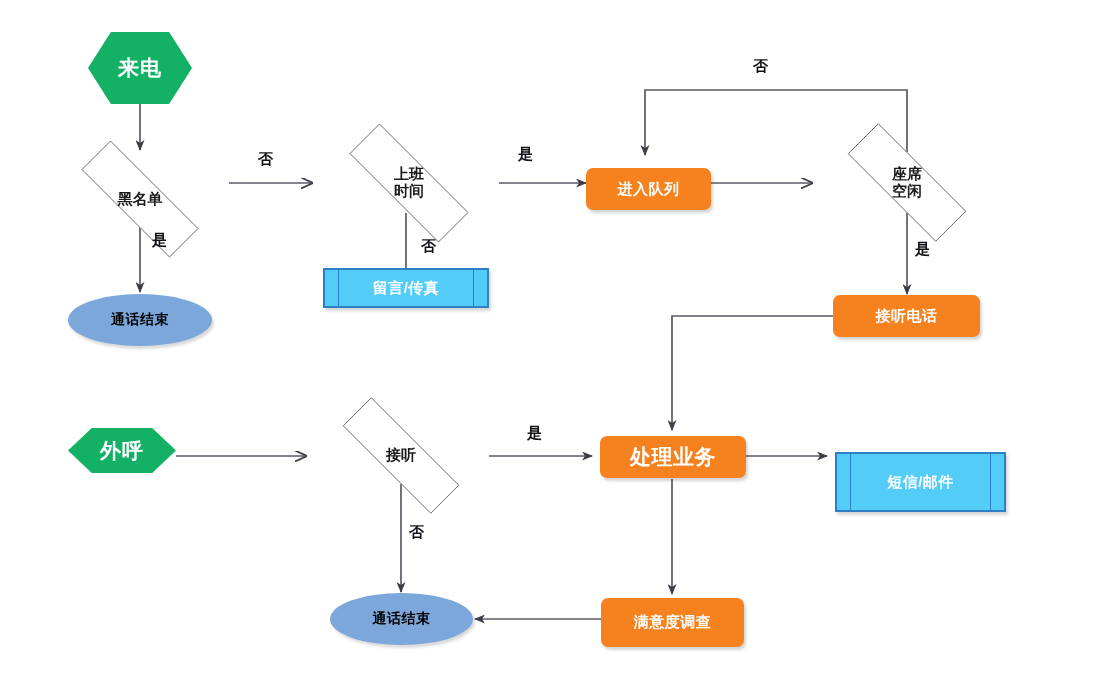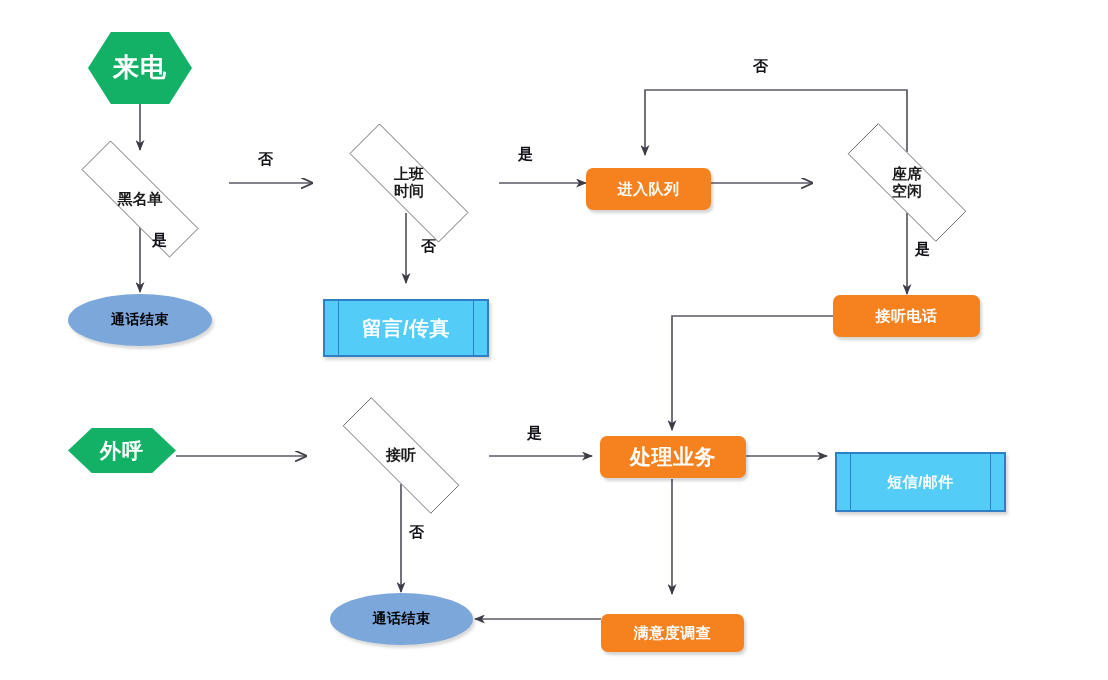--- a/index.html
+++ b/index.html
@@ -157,21 +157,21 @@
       <path d="M401,484 L401,592" marker-end="url(#arrowFilled)"></path>
 
       <path d="M746,456 L827,456" marker-end="url(#arrowFilled)"></path>
 
       <path d="M672,479 L672,594" marker-end="url(#arrowFilled)"></path>
 
       <path d="M601,619 L475,619" marker-end="url(#arrowFilled)"></path>
     </g>
   </svg>
 
-  <div class="node hex" style="left:88px; top:32px; width:104px; height:72px; font-size:26px;">
+  <div class="node hex" style="left:88px; top:32px; width:104px; height:72px; font-size:21px;">
     <span>来电</span>
   </div>
 
   <div class="node diamond" style="left:52px; top:170px; width:176px; height:58px; font-size:15px;align-items:center;">
     <span class="dshape"></span>
     <span class="dlabel">黑名单</span>
   </div>
 
   <div class="node diamond" style="left:320px; top:153px; width:178px; height:60px; font-size:15px;">
     <span class="dshape"></span>
@@ -190,21 +190,21 @@
     <span class="dlabel">
       <span>座席</span><br>
       <span>空闲</span>
     </span>
   </div>
 
   <div class="node oval" style="left:68px; top:294px; width:144px; height:52px; font-size:14px;">
     <span>通话结束</span>
   </div>
 
-  <div class="node predef" style="left:323px; top:299px; width:166px; height:58px; font-size:20px;">
+  <div class="node predef" style="left:323px; top:268px; width:166px; height:40px; font-size:15px;">
     <span class="bar left"></span>
     <span class="bar right"></span>
     <span class="plabel">留言/传真</span>
   </div>
 
   <div class="node proc" style="left:833px; top:295px; width:147px; height:42px; font-size:15px;">
     <span>接听电话</span>
   </div>
 
   <div class="node hex" style="left:68px; top:428px; width:108px; height:45px; font-size:21px;">
@@ -219,21 +219,21 @@
   <div class="node proc" style="left:600px; top:436px; width:146px; height:42px; font-size:21px;">
     <span>处理业务</span>
   </div>
 
   <div class="node predef" style="left:835px; top:426px; width:171px; height:60px; font-size:15px;margin-top:26px;">
     <span class="bar left"></span>
     <span class="bar right"></span>
     <span class="plabel">短信/邮件</span>
   </div>
 
-  <div class="node proc" style="left:601px; top:598px; width:143px; height:38px; font-size:15px;margin-top:16px;">
+  <div class="node proc" style="left:601px; top:598px; width:143px; height:49px; font-size:15px;">
     <span>满意度调查</span>
   </div>
 
   <div class="node oval" style="left:330px; top:593px; width:143px; height:52px; font-size:14px;">
     <span>通话结束</span>
   </div>
 
   <div class="edge-label" style="left:258px; top:150px;">否</div>
 
   <div class="edge-label" style="left:152px; top:231px;">是</div>

